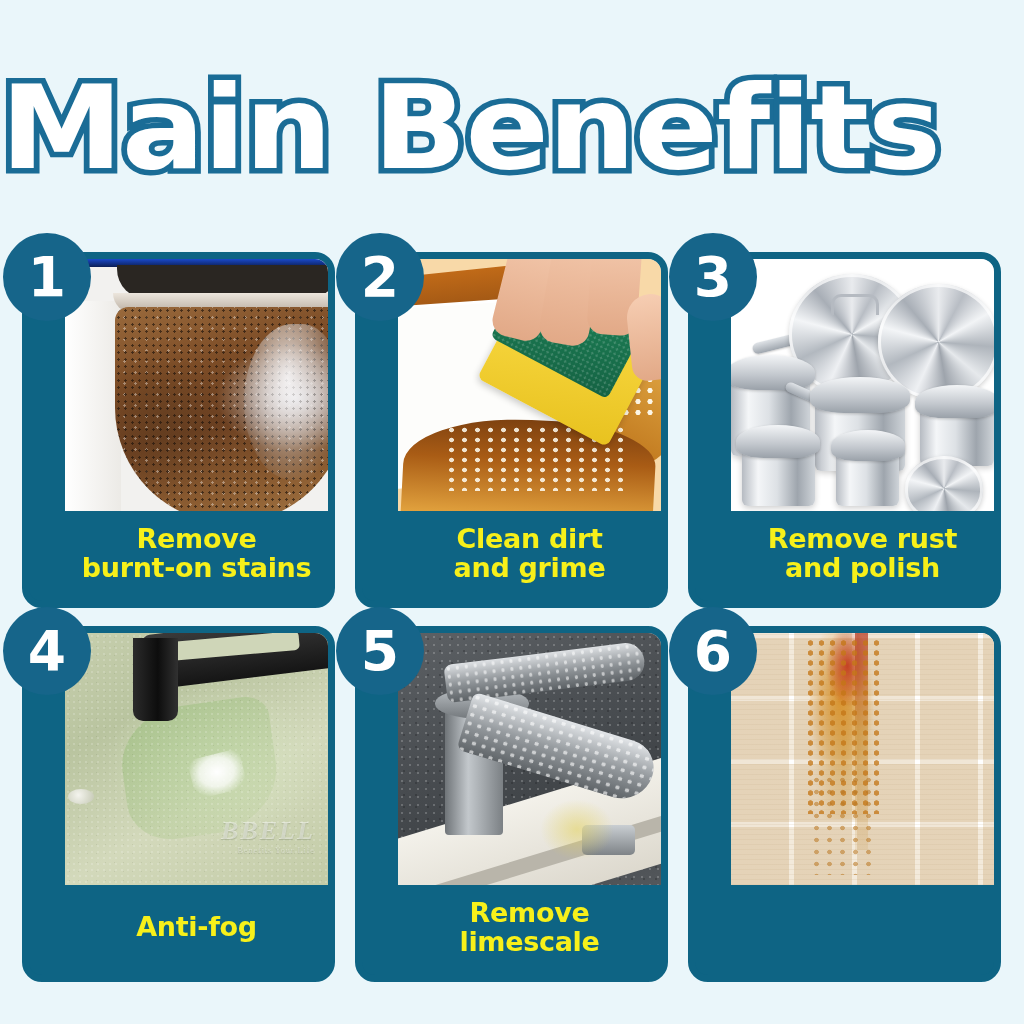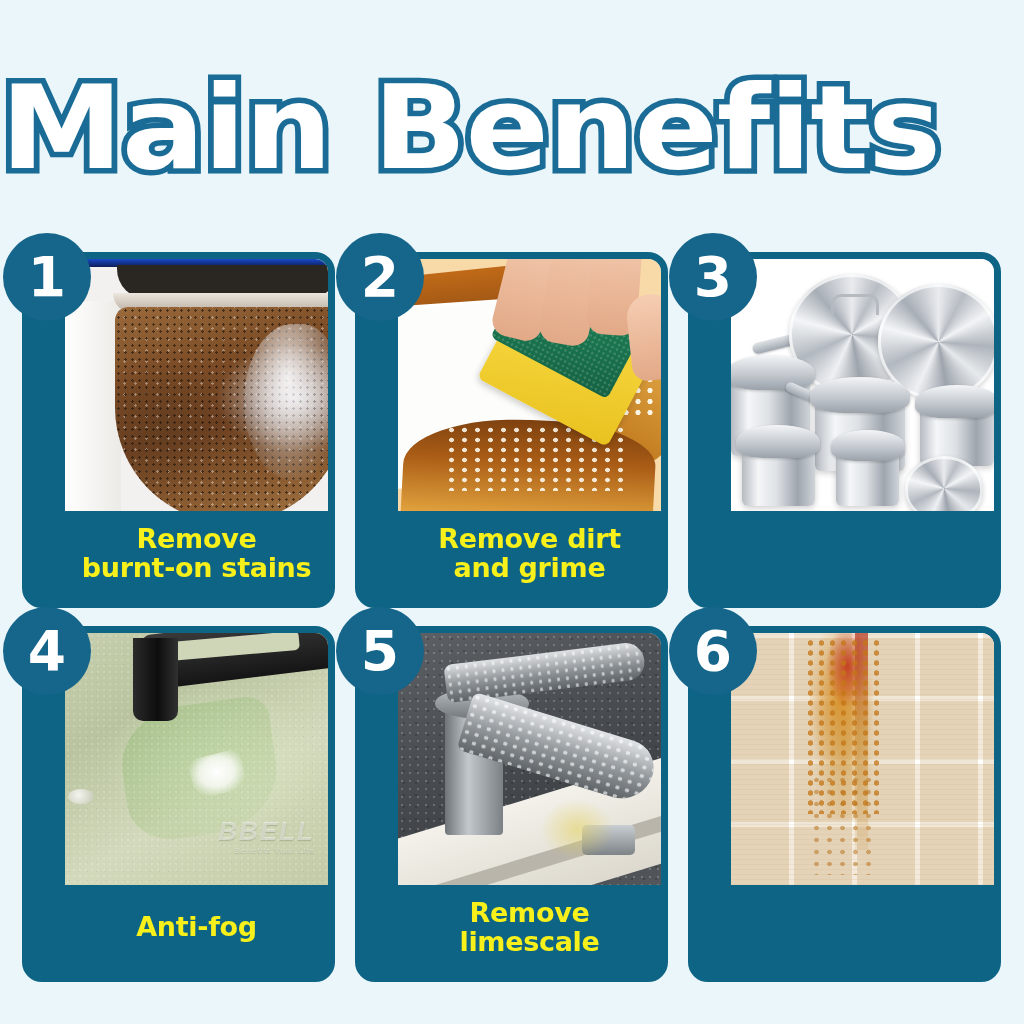--- a/index.html
+++ b/index.html
@@ -292,21 +292,21 @@
     border-radius:6px; transform:rotate(-14deg);
   }
   .scene-fog .dot {
     position:absolute; left:1%; top:62%; width:10%; height:6%;
     background:radial-gradient(circle at 40% 40%, #f4f4ee, #c3c7b2);
     border-radius:50%;
   }
   .wm {
     position:absolute; right:5%; bottom:12%; text-align:right;
     color: rgba(255,255,255,.46);
-    font-family:Liberation Sans, sans-serif; font-weight:700;
+    font-family:Liberation Serif, serif; font-weight:700;
     font-size:26px; letter-spacing:2px; font-style:italic;
     text-shadow:0 1px 1px rgba(120,130,100,.4);
     line-height:1;
   }
   .wm .sub {
     display:block; font-size:8px; font-weight:400; letter-spacing:1px;
     font-style:normal; margin-top:3px; color:rgba(255,255,255,.4);
   }
 
   
@@ -447,21 +447,21 @@
           <div class="crumbs"></div>
           <div class="crumbs2"></div>
           <div class="sponge-yellow"></div>
           <div class="sponge-green"></div>
           <div class="finger f1"></div>
           <div class="finger f2"></div>
           <div class="finger f3"></div>
           <div class="finger f4"></div>
         </div>
       </div>
-      <div class="caption">Remove dirt
+      <div class="caption">Clean dirt
 and grime</div>
     </div>
   </div>
 
   <div class="card">
     <div class="badge">3</div>
     <div class="card-inner">
       <div class="photo">
         <div class="scene-pans">
           <div class="handle" style="top:24%;left:42%;width:30%;height:5%;transform:rotate(-22deg);"></div>
@@ -476,20 +476,22 @@
           <div class="lid" style="top:47%;left:30%;width:38%;height:14%;"></div>
           <div class="pot3d" style="top:56%;left:72%;width:28%;height:26%;border-radius:3px 3px 6px 6px;"></div>
           <div class="lid" style="top:50%;left:70%;width:32%;height:13%;"></div>
           <div class="pot3d" style="top:72%;left:4%;width:28%;height:26%;border-radius:3px 3px 6px 6px;"></div>
           <div class="lid" style="top:66%;left:2%;width:32%;height:13%;"></div>
           <div class="pot3d" style="top:74%;left:40%;width:24%;height:24%;border-radius:3px 3px 6px 6px;"></div>
           <div class="lid" style="top:68%;left:38%;width:28%;height:12%;"></div>
           <div class="pan" style="top:78%;left:66%;width:30%;height:26%;border-radius:50% 50% 45% 45%;"></div>
         </div>
       </div>
+      <div class="caption">Remove rust
+and polish</div>
     </div>
   </div>
 
   <div class="card">
     <div class="badge">4</div>
     <div class="card-inner">
       <div class="photo">
         <div class="scene-fog">
           <div class="wet"></div>
           <div class="grain"></div>

